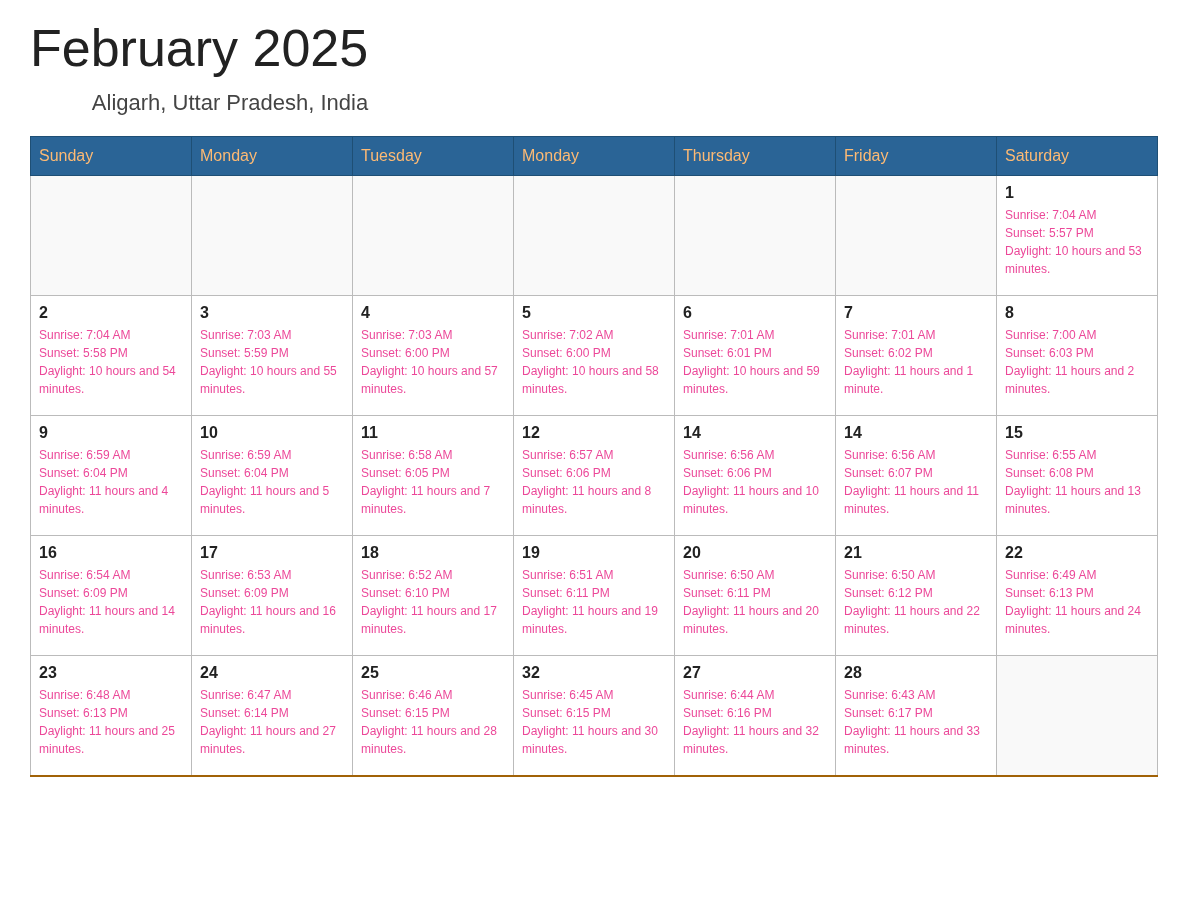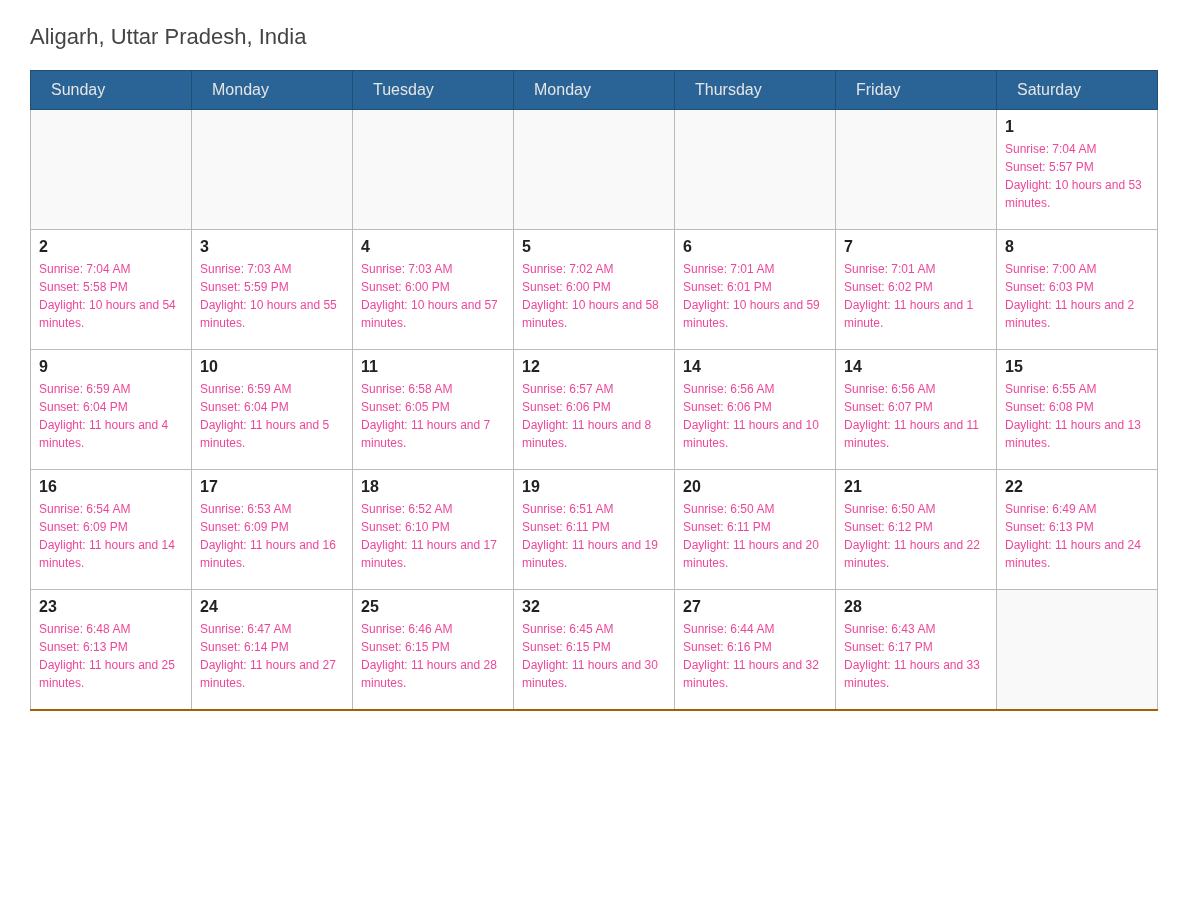--- a/index.html
+++ b/index.html
@@ -51,33 +51,33 @@
     }
     .month-title {
       font-size: 52px;
       font-weight: normal;
       color: #222;
       line-height: 1.1;
     }
     .location {
       font-size: 22px;
       color: #444;
-      margin-top: 4px;
+      margin-top: 13px;
     }
     .calendar {
       width: 100%;
       border-collapse: collapse;
       border: 1px solid #999;
     }
     .calendar th {
       background: #2a6496;
-      color: #e5e5e5;
+      color: #fdba74;
       font-size: 16px;
       font-weight: normal;
-      padding: 10px 20px;
+      padding: 10px 8px;
       text-align: left;
       border: 1px solid #1e4f75;
     }
     .calendar td {
       vertical-align: top;
       padding: 8px;
       border: 1px solid #bbb;
       width: calc(100% / 7);
       min-height: 120px;
       height: 120px;
@@ -98,20 +98,21 @@
     }
     tr:last-child td {
       border-bottom: 2px solid #a16207;
     }
   </style>
 </head>
 <body>
 
 <div class="header">
   <div class="title-area">
+    <div class="month-title">February 2025</div>
     <div class="location">Aligarh, Uttar Pradesh, India</div>
   </div>
 </div>
 
 <table class="calendar">
   <thead>
     <tr>
       <th>Sunday</th>
       <th>Monday</th>
       <th>Tuesday</th>

